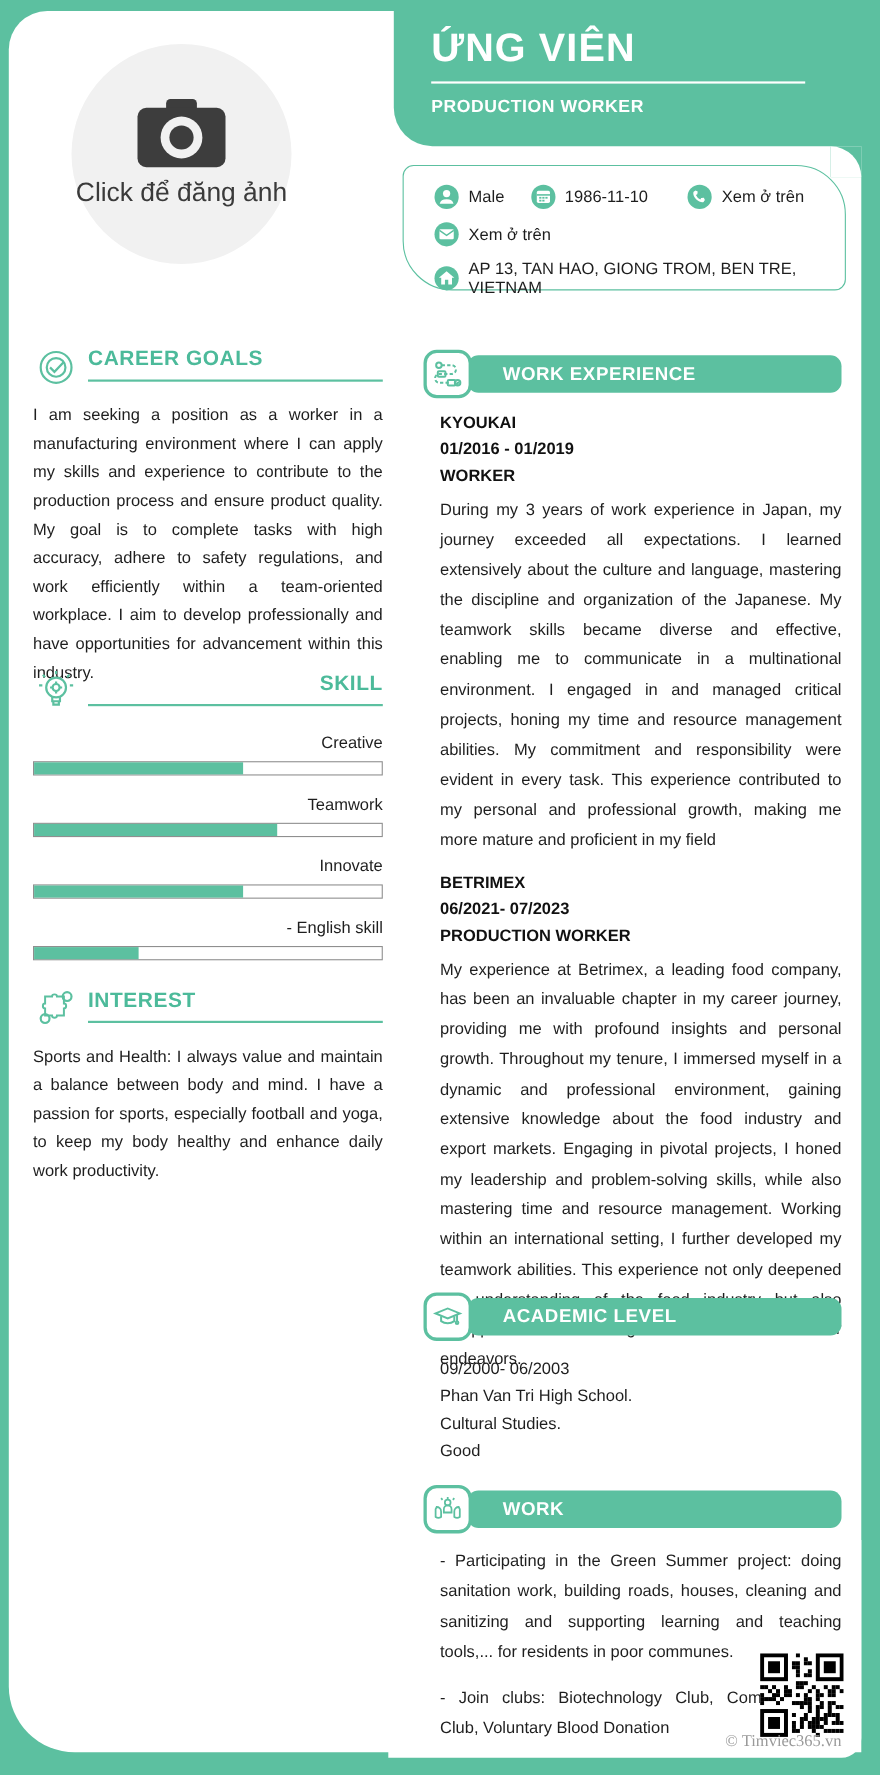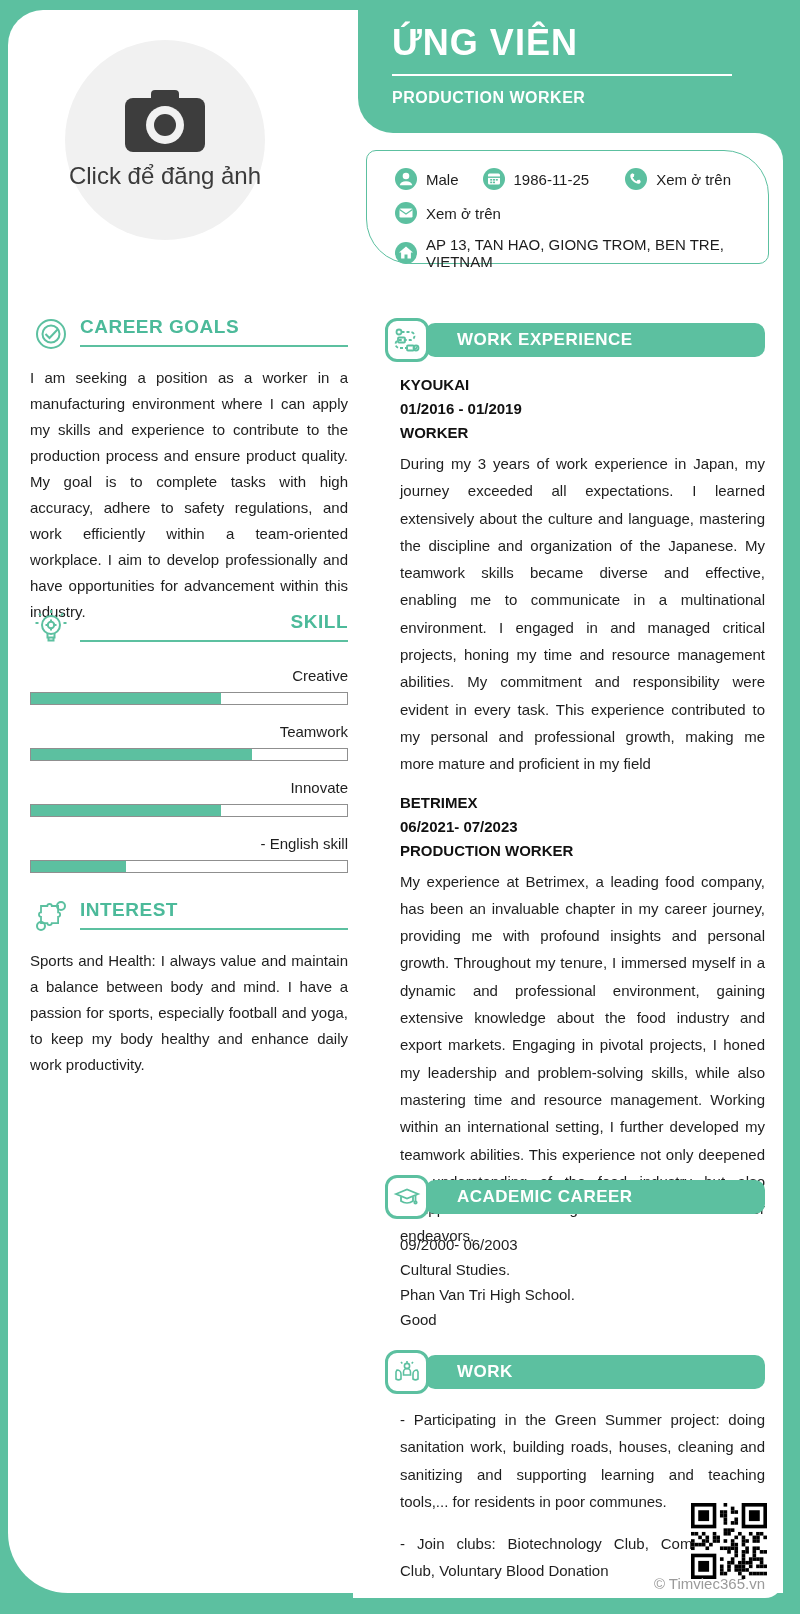--- a/index.html
+++ b/index.html
@@ -43,21 +43,21 @@
   .job{margin-left:15px;margin-top:11px;}
   .job+.job{margin-top:13px;}
   .job-line{font-weight:bold;font-size:15px;line-height:24px;color:#111;}
   .job-desc{font-size:15px;line-height:27.3px;text-align:justify;margin-top:5px;color:#1e1e1e;}
   .edu-line{font-size:15px;line-height:25px;color:#1e1e1e;}
   .edu{margin-left:15px;margin-top:13px;}
   .act{margin-left:15px;margin-top:12px;font-size:15px;line-height:27.3px;text-align:justify;color:#1e1e1e;}
   .act+.act{margin-top:15px;}
   
   .qr{position:absolute;left:691px;top:1503px;width:76px;height:76px;background:#fff;z-index:5;}
-  .watermark{position:absolute;right:35px;top:1575px;font-family:Liberation Sans, sans-serif;font-size:15px;color:#9a9a9a;z-index:6;}
+  .watermark{position:absolute;right:35px;top:1575px;font-family:Liberation Serif, serif;font-size:15px;color:#9a9a9a;z-index:6;}
   svg{display:block;}
 </style>
 </head>
 <body>
 
 <div class="page">
 
   <div class="card-main"></div>
   <div class="card-ext"></div>
 
@@ -98,21 +98,21 @@
           <svg width="22" height="22" viewBox="0 0 22 22">
               <rect x="5" y="5.5" width="12" height="11" rx="1.5" fill="#fff"></rect>
               <rect x="5" y="8.5" width="12" height="1.4" fill="#5cc0a0"></rect>
               <rect x="7.2" y="11" width="2" height="1.6" fill="#5cc0a0"></rect>
               <rect x="10" y="11" width="2" height="1.6" fill="#5cc0a0"></rect>
               <rect x="12.8" y="11" width="2" height="1.6" fill="#5cc0a0"></rect>
               <rect x="7.2" y="13.6" width="2" height="1.6" fill="#5cc0a0"></rect>
               <rect x="10" y="13.6" width="2" height="1.6" fill="#5cc0a0"></rect>
             </svg>
         </span>
-        <span class="txt">1986-11-25</span>
+        <span class="txt">1986-11-10</span>
       </div>
       <div class="info-item mi3">
         <span class="icon-circle">
           <svg width="22" height="22" viewBox="0 0 22 22">
               <path d="M7.2 5.2l2.1 1-0.4 2.5-1.3 0.6a8 8 0 0 0 4.1 4.1l0.7-1.3 2.5-0.3 0.9 2.1-1.2 1.7c-1.2 0.6-4.3 0-6.8-2.5S4.9 7.6 5.6 6.4z" fill="#fff"></path>
             </svg>
         </span>
         <span class="txt">Xem ở trên</span>
       </div>
     </div>
@@ -248,26 +248,26 @@
   <div class="rsec" style="top:1175px;">
     <div class="rsec-head">
       <div class="badge">
         <svg width="28" height="28" viewBox="0 0 28 28" fill="none" stroke="#5cc0a0" stroke-width="1.8">
           <path d="M3 11l11-4.5L25 11l-11 4.5z"></path>
           <path d="M8 13.5v4.5c3.5 2.5 8.5 2.5 12 0v-4.5"></path>
           <path d="M22.5 12v6"></path>
             <circle cx="22.5" cy="19.5" r="1.2"></circle>
         </svg>
       </div>
-      <div class="rbar">ACADEMIC CAREER</div>
+      <div class="rbar">ACADEMIC LEVEL</div>
     </div>
     <div class="edu">
       <div class="edu-line">09/2000- 06/2003</div>
+      <div class="edu-line">Phan Van Tri High School.</div>
       <div class="edu-line">Cultural Studies.</div>
-      <div class="edu-line">Phan Van Tri High School.</div>
       <div class="edu-line">Good</div>
     </div>
   </div>
 
   <div class="rsec" style="top:1350px;">
     <div class="rsec-head">
       <div class="badge">
         <svg width="28" height="28" viewBox="0 0 28 28" fill="none" stroke="#5cc0a0" stroke-width="1.6">
           <circle cx="14" cy="8" r="2.6"></circle>
           <path d="M10.5 14a3.5 3.5 0 0 1 7 0v3h-7z"></path>

